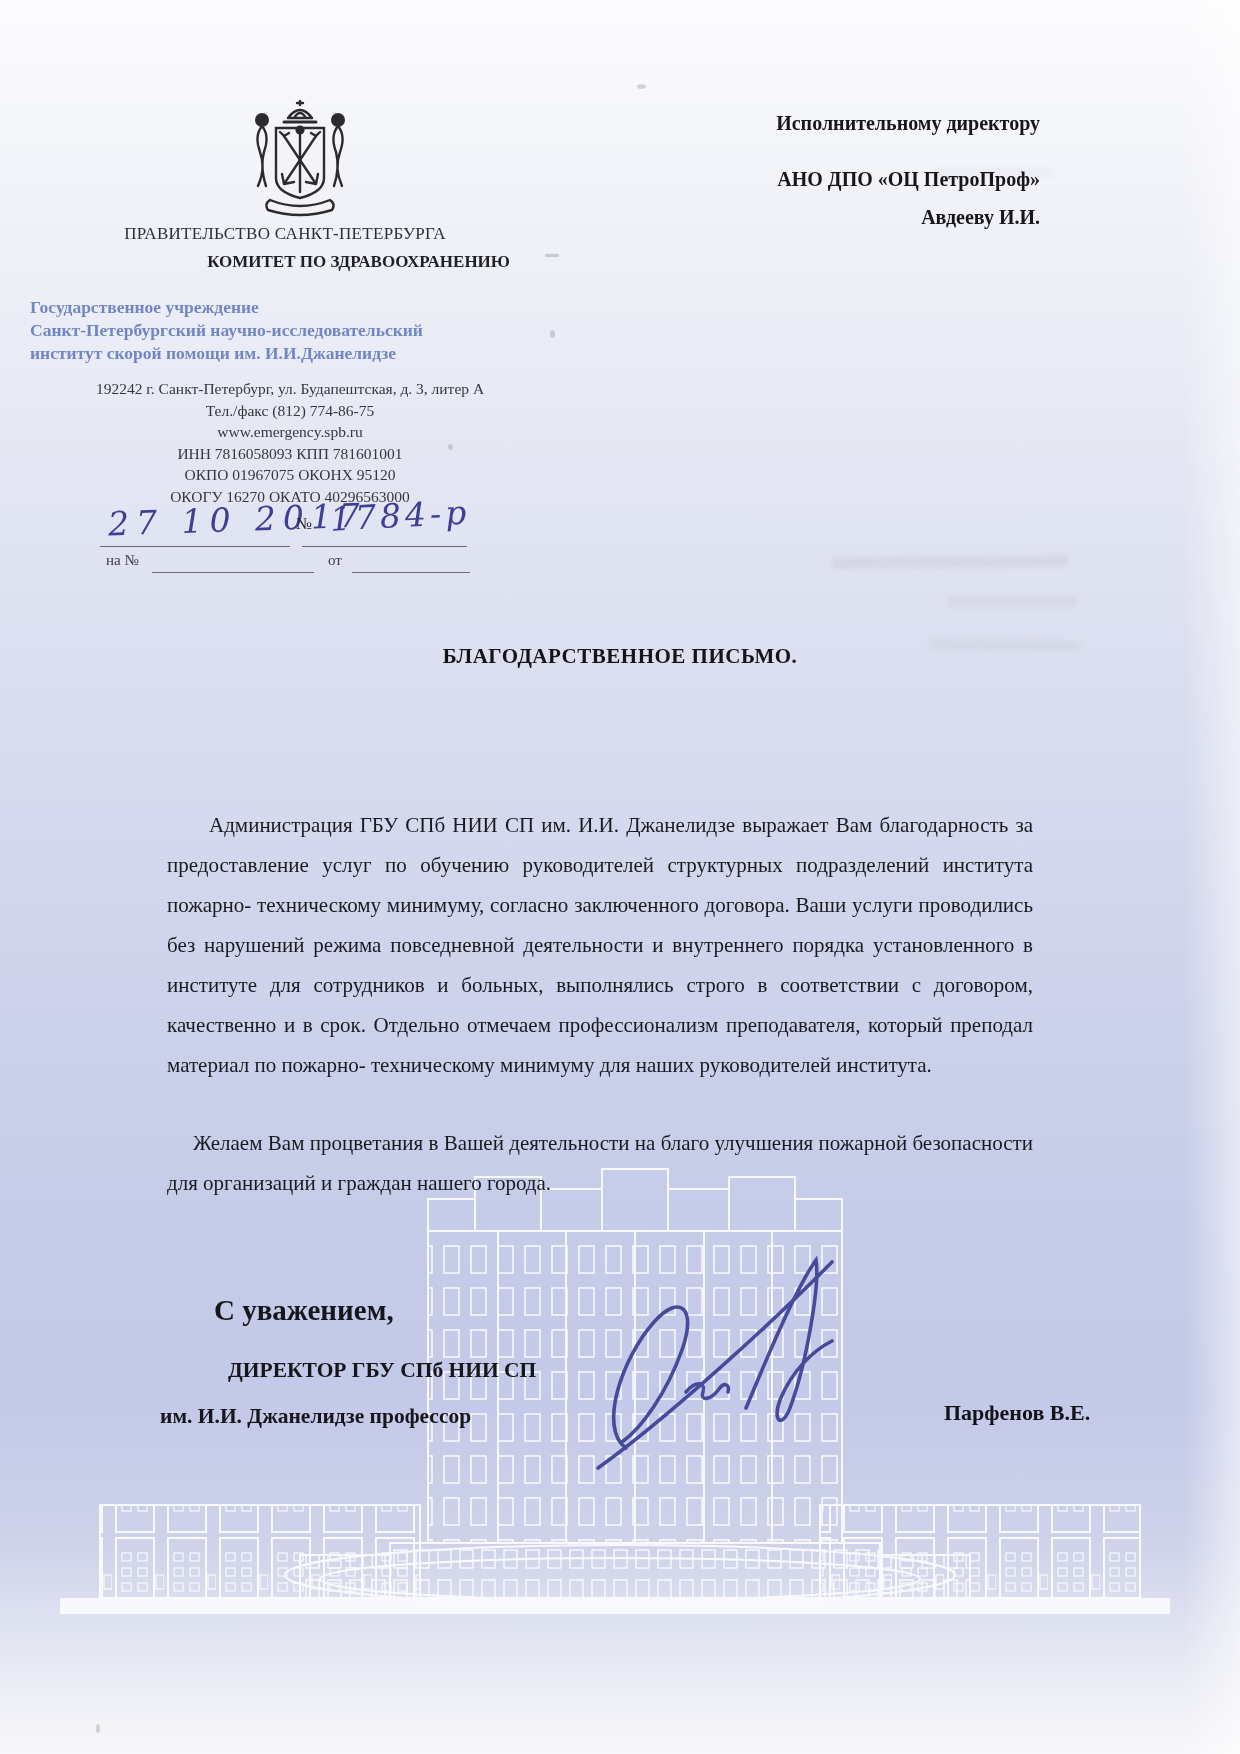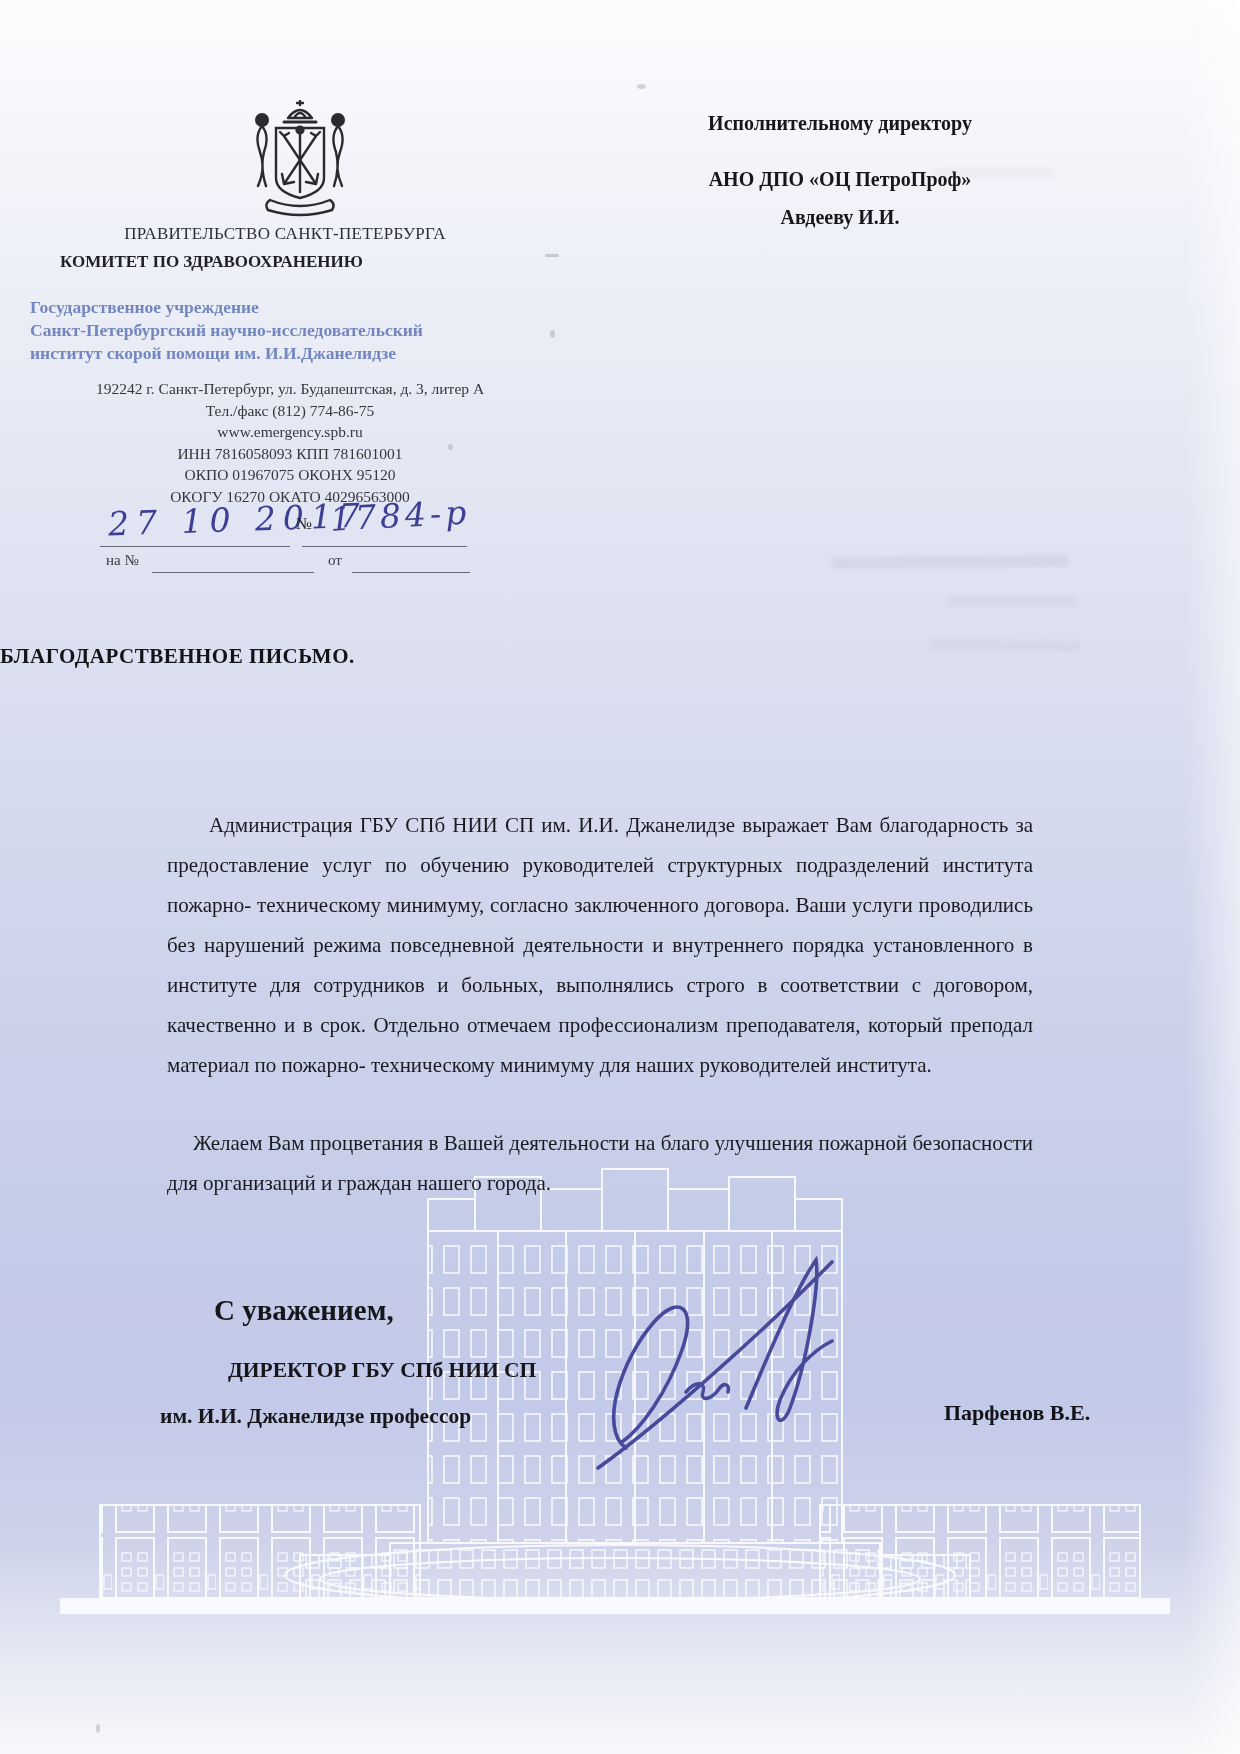--- a/index.html
+++ b/index.html
@@ -9,21 +9,21 @@
     background:linear-gradient(180deg,
       #fcfcfe 0%,#f6f7fb 6%,#edeff7 16%,#e1e4f2 30%,
       #d6dbee 44%,#ccd2ea 58%,#c5cce8 70%,#c3c9e8 80%,
       #ced3ea 88%,#e8eaf4 95%,#f8f8fb 100%);
   }
   .abs{position:absolute;}
   
   .crest-box{left:240px;top:100px;width:120px;height:118px;}
   .gov-line{left:60px;top:224px;width:450px;text-align:center;
     font-size:17px;letter-spacing:.3px;color:#2e2e33;font-family:Liberation Serif, serif;}
-  .committee-line{left:60px;top:252px;width:450px;text-align:left;
+  .committee-line{left:60px;top:252px;width:450px;text-align:right;
     font-size:17px;font-weight:bold;color:#1f1f24;}
   .org-block{left:30px;top:296px;width:510px;
     font-size:17.5px;font-weight:bold;color:#7287c0;line-height:23px;}
   .addr-block{left:60px;top:378px;width:460px;text-align:center;
     font-size:15.5px;color:#36363c;line-height:21.5px;}
   
   .hw{font-family:"DejaVu Serif",serif;font-style:italic;color:#3d3f94;
     display:inline-block;}
   .hw-date{left:108px;top:500px;font-size:33px;letter-spacing:7px;
     transform:rotate(-2deg);}
@@ -32,26 +32,26 @@
     transform:rotate(-3deg);}
   .uline{border-bottom:1.6px solid #6b6b75;height:0;}
   .ul-1{left:100px;top:546px;width:190px;}
   .ul-2{left:302px;top:546px;width:165px;}
   .ref-label{font-size:15px;color:#3a3a40;}
   .ref-na{left:106px;top:552px;}
   .ul-3{left:152px;top:572px;width:162px;}
   .ref-ot{left:328px;top:552px;}
   .ul-4{left:352px;top:572px;width:118px;}
   
-  .addressee{left:640px;top:112px;width:400px;text-align:center;color:#17171b;}
+  .addressee{left:640px;top:112px;width:400px;text-align:right;color:#17171b;}
   .addressee .a1{font-size:20px;font-weight:bold;}
   .addressee .a2{font-size:20px;font-weight:bold;margin-top:33px;}
   .addressee .a3{font-size:20px;font-weight:bold;margin-top:15px;}
   
-  .doc-title{left:0;top:644px;width:1240px;
+  .doc-title{left:0;top:644px;width:1240px;text-align:center;
     font-size:21px;font-weight:bold;letter-spacing:.5px;color:#141418;}
   .body-text{left:160px;top:798px;width:880px;font-size:21px;
     line-height:40px;text-align:justify;color:#1a1a20;z-index:4;}
   .body-text p{margin:7px;}
   .body-text .p1{text-indent:42px;}
   .body-text .p2{text-indent:26px;margin-top:38px;}
   
   .sig-salutation{left:214px;top:1294px;font-size:29px;font-weight:bold;color:#17171b;z-index:4;}
   .sig-pos1{left:228px;top:1358px;font-size:21.5px;font-weight:bold;color:#17171b;z-index:4;}
   .sig-pos2{left:160px;top:1404px;font-size:21.5px;font-weight:bold;color:#17171b;z-index:4;}

